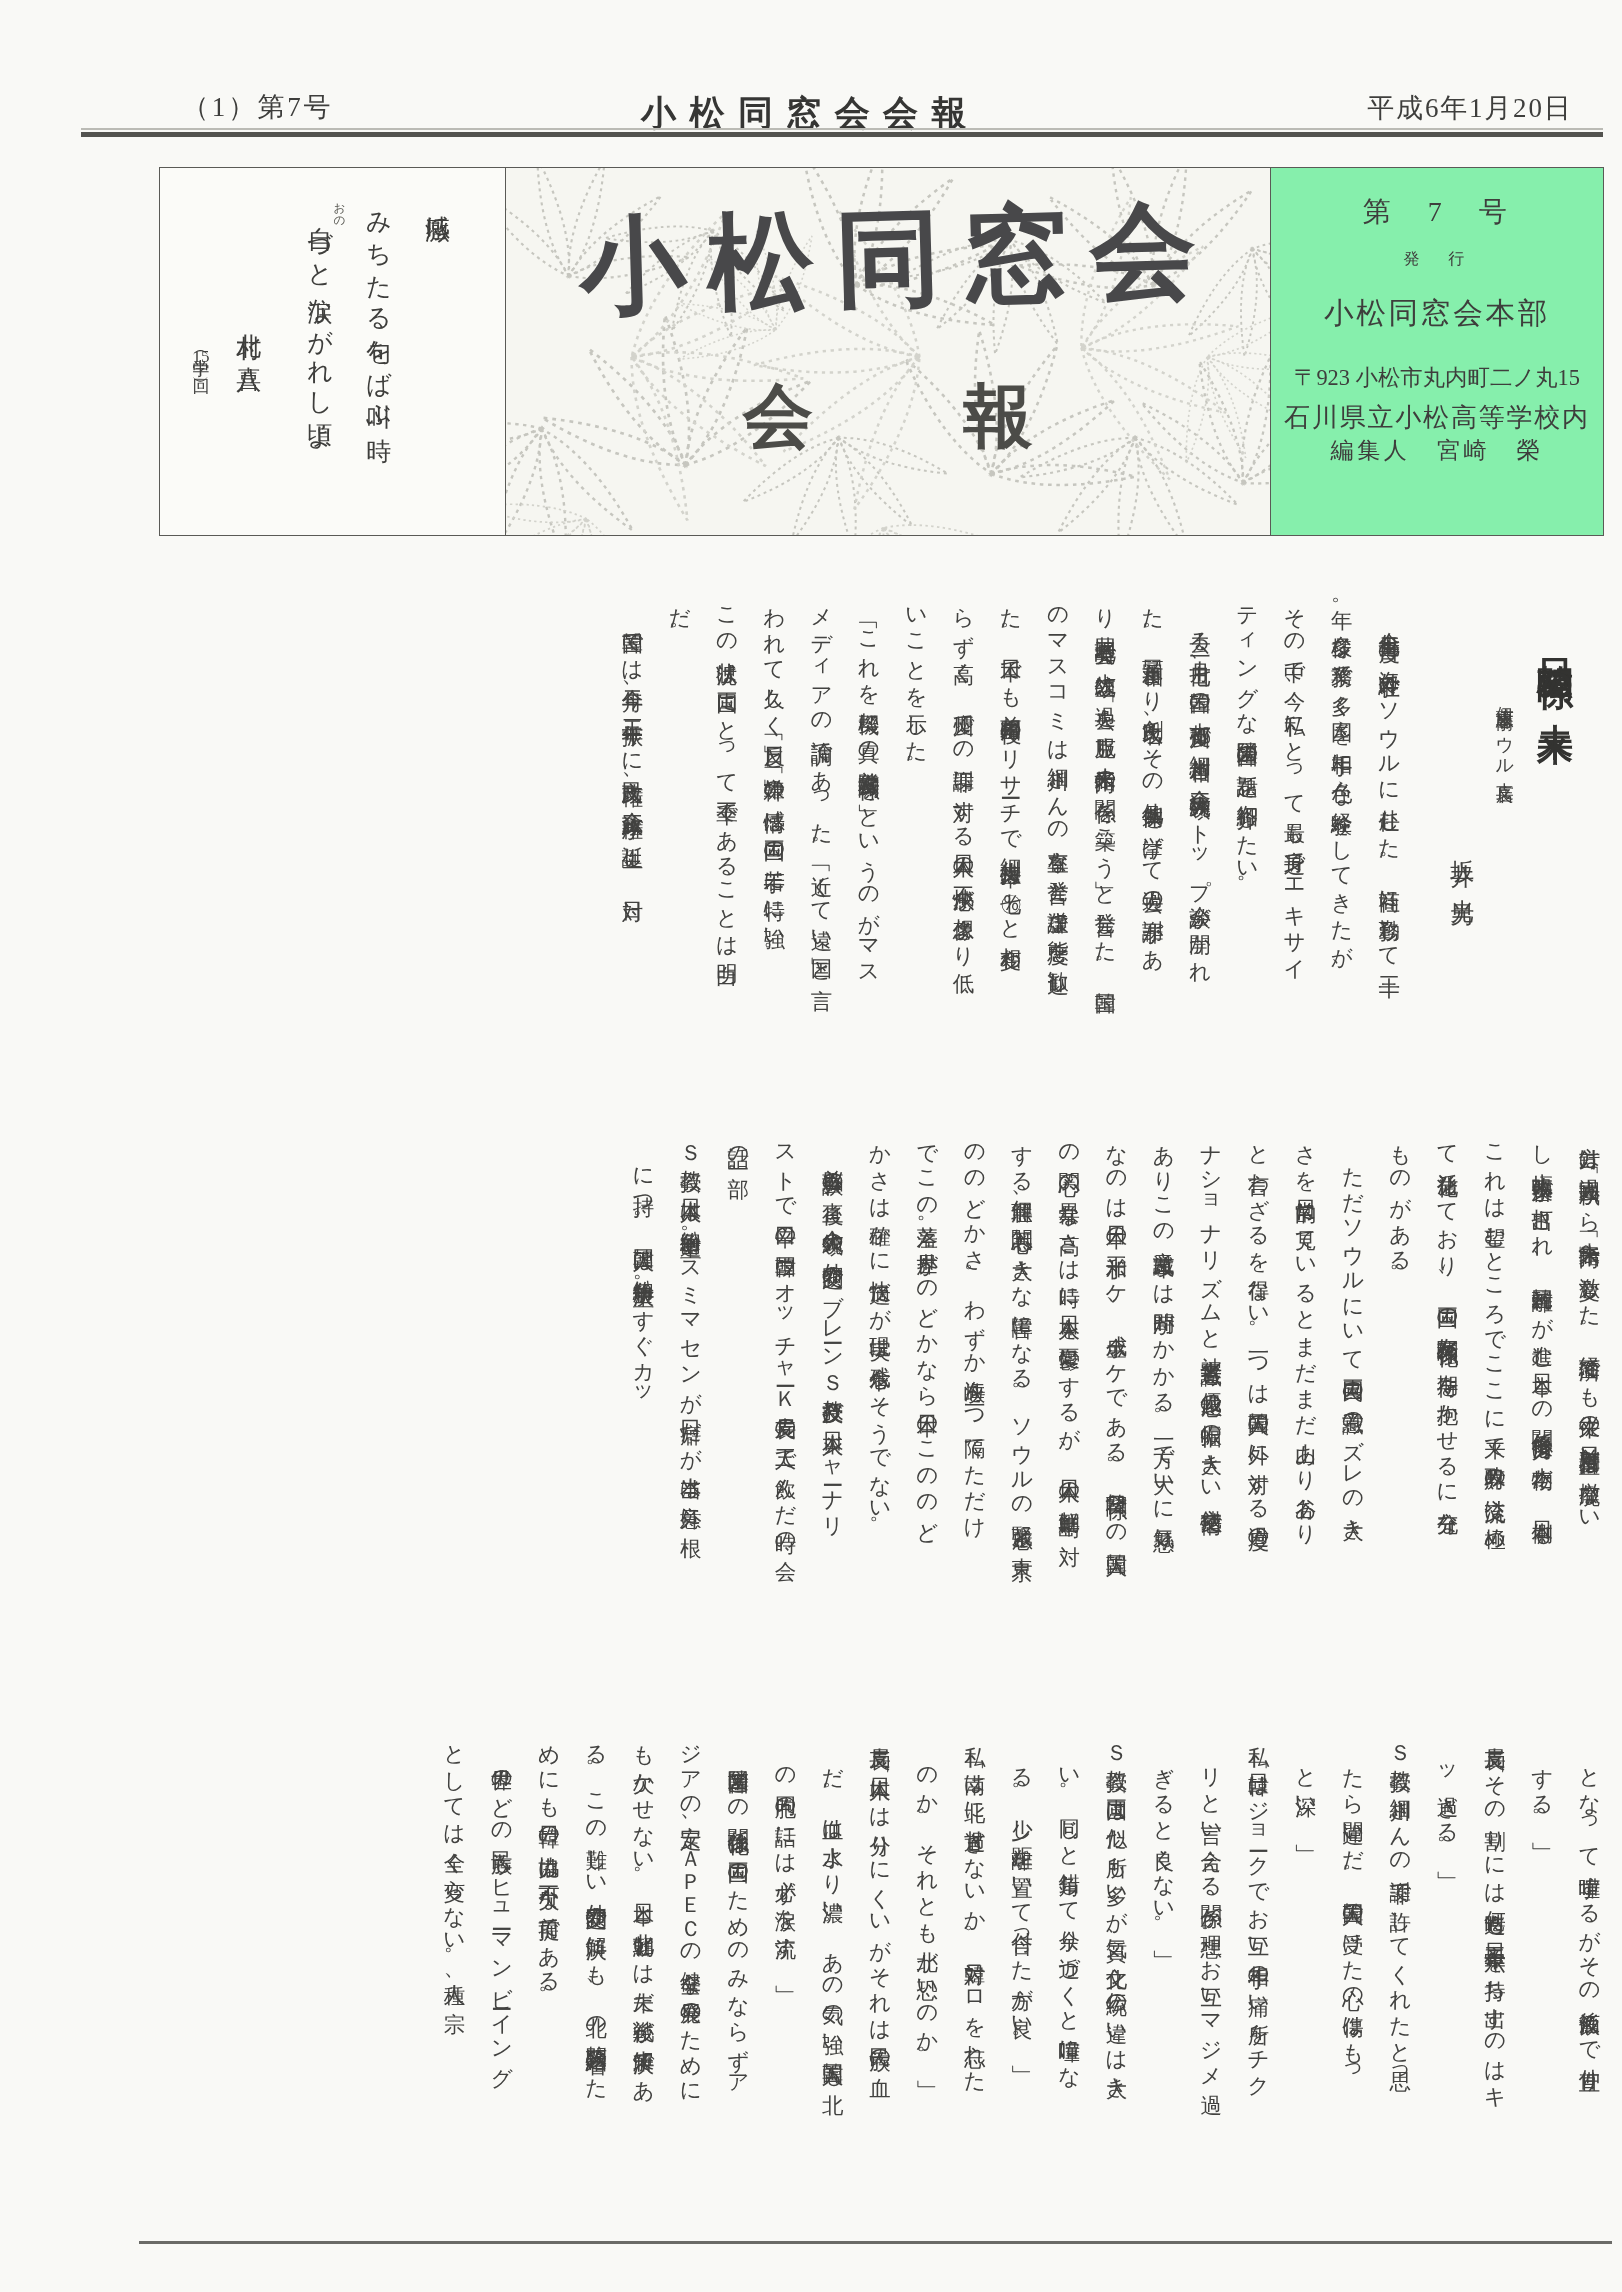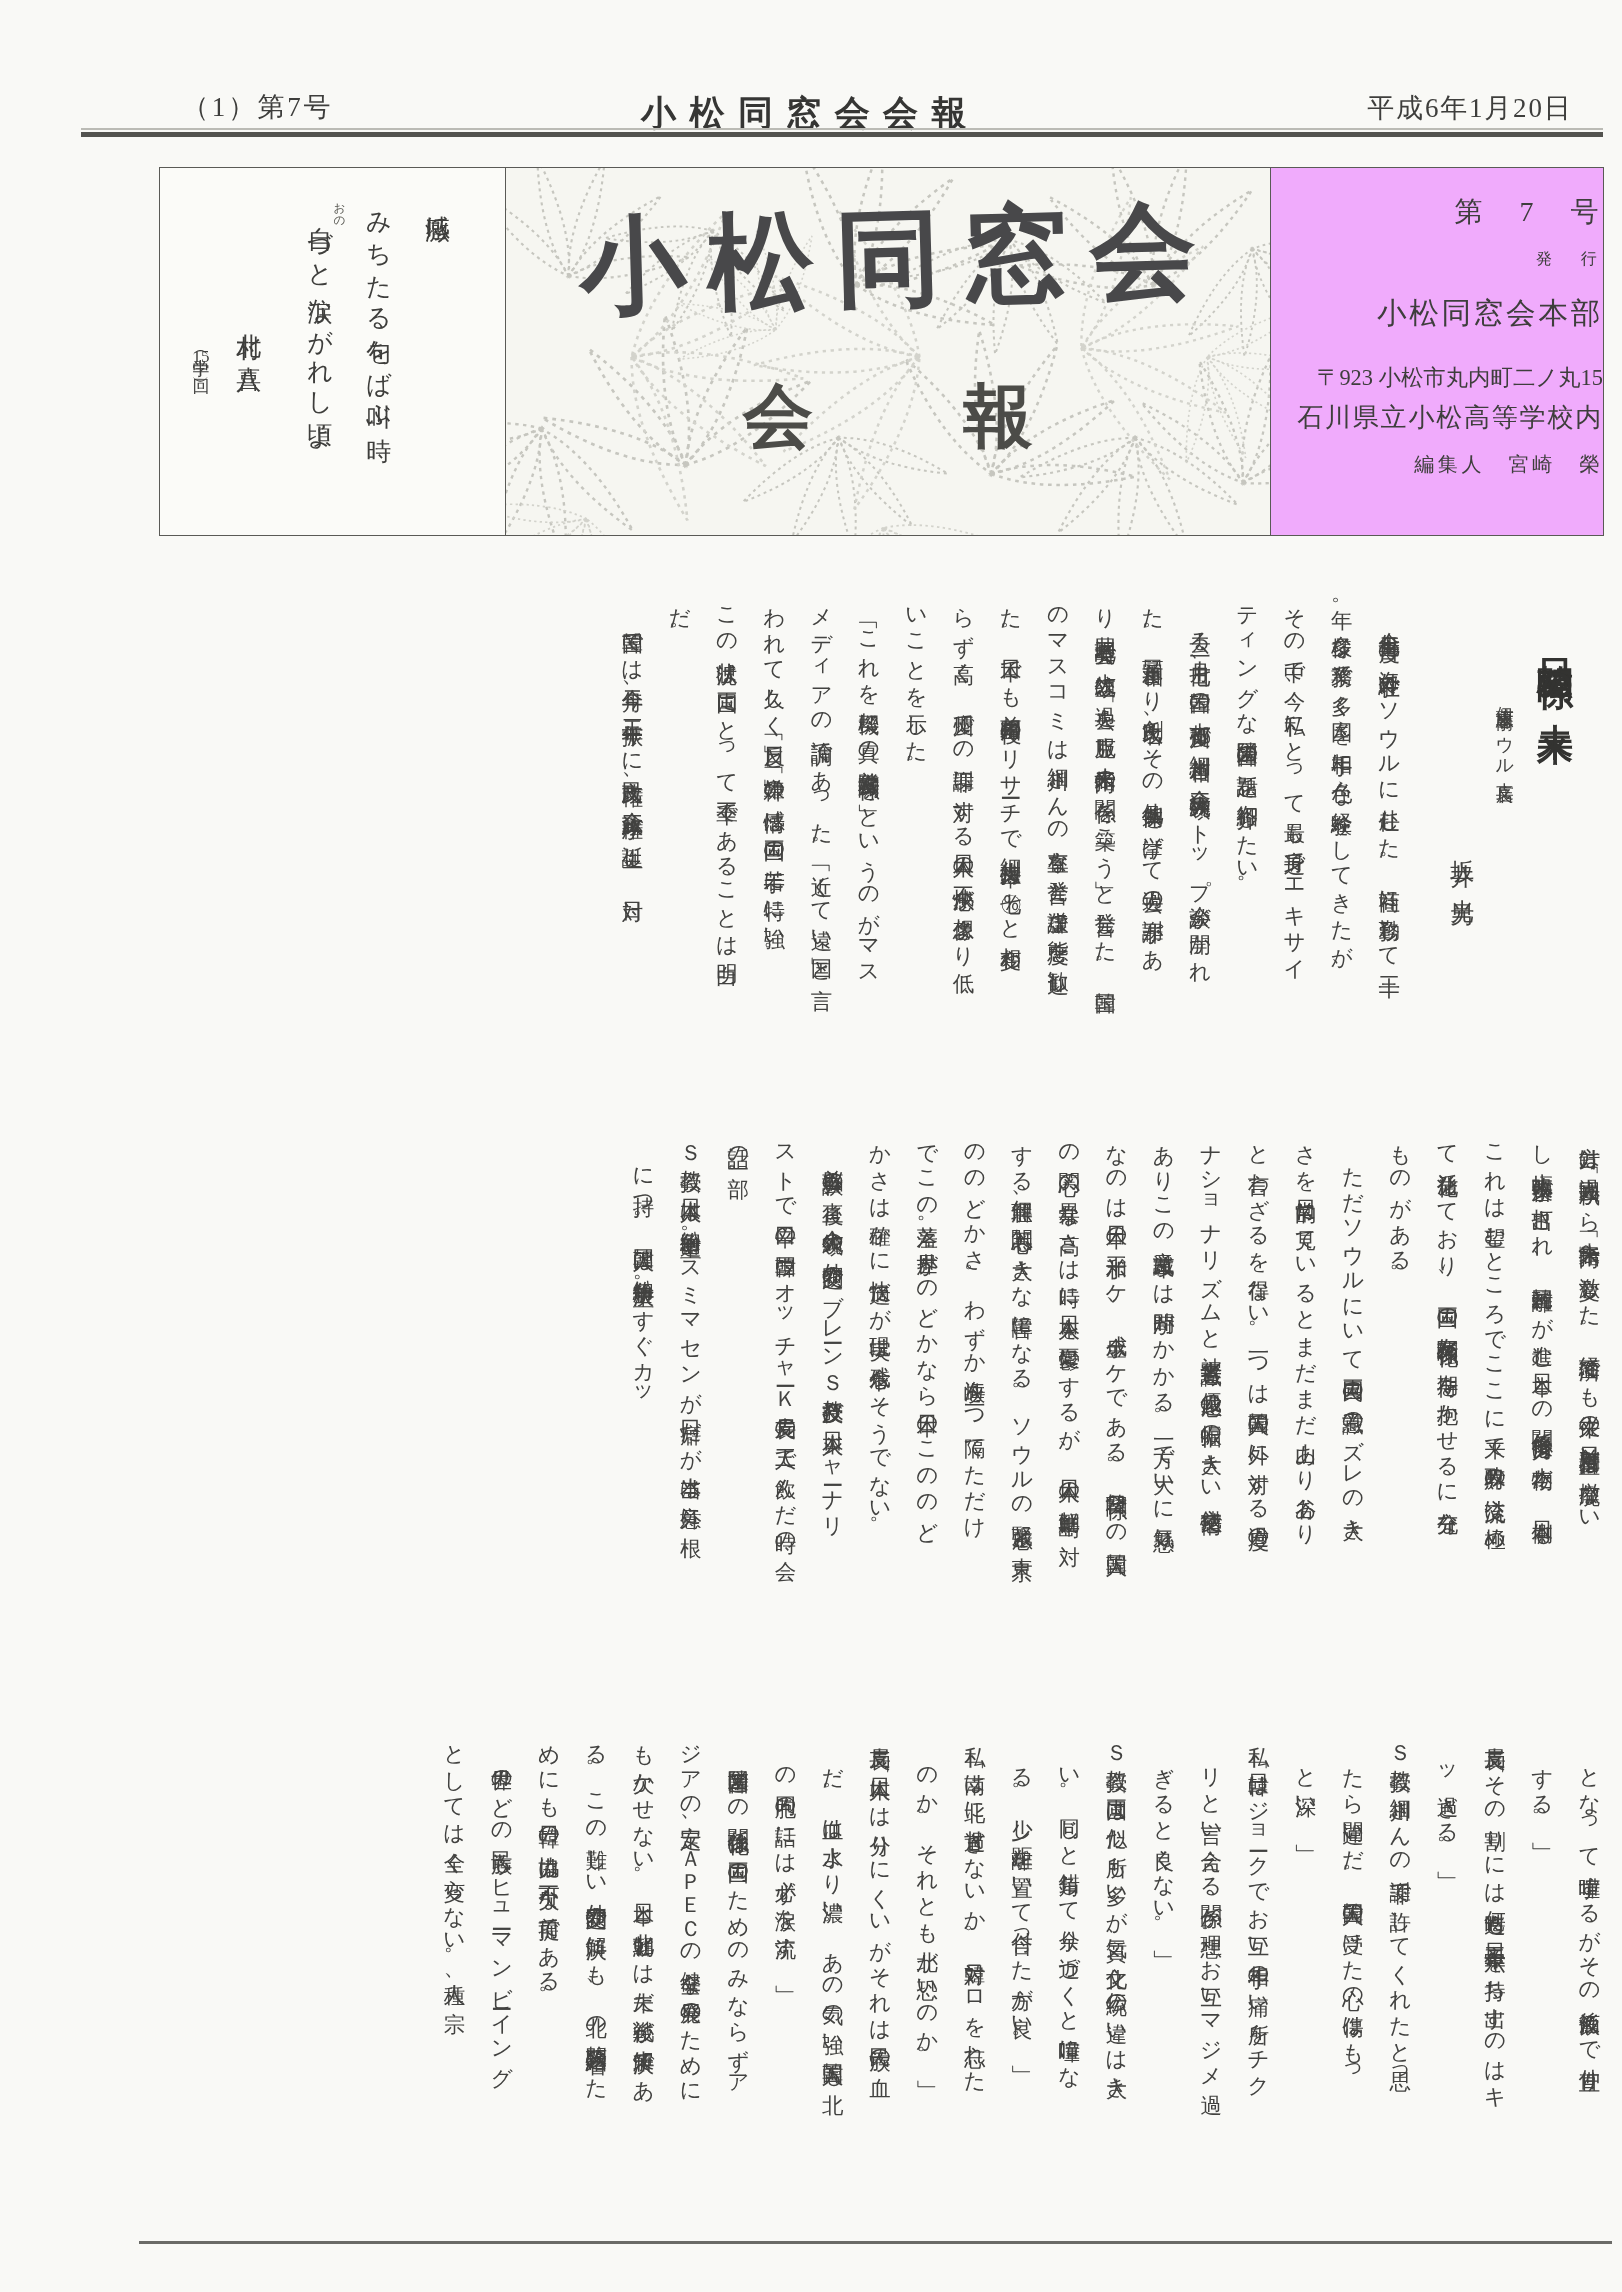--- a/index.html
+++ b/index.html
@@ -36,27 +36,27 @@
   .banner { flex:1; position:relative; overflow:hidden; background:#f6f6f1; }
   .banner svg { position:absolute; inset:0; width:100%; height:100%; }
   .leaf { fill:none; stroke:#c6c6bf; stroke-width:1.4; stroke-dasharray:2 2.6; }
   .leaf2 { fill:none; stroke:#d3d3cc; stroke-width:1.2; stroke-dasharray:1.6 2.2; }
   .callig { position:absolute; top:19.7px; left:0; right:0; text-align:center;
             font-size:106px; font-weight:700; color:#48484a; letter-spacing:21.5px; text-indent:21.5px;
             transform:rotate(-1.6deg); }
   .subt { position:absolute; top:202px; left:0; right:0; display:flex; justify-content:center; gap:150px;
           font-size:70px; font-weight:700; color:#4c4c48; }
 
-  .pub-box { width:333px; border-left:1.8px solid #5a5a56; text-align:right; padding-top:25px; background:#f0abfc; }
+  .pub-box { width:333px; border-left:1.8px solid #5a5a56; text-align:center; padding-top:25px; background:#86efac; }
   .pub-issue { font-size:28px; letter-spacing:4.5px; }
   .pub-label { font-size:16px; margin-top:18px; letter-spacing:6.3px; }
   .pub-org   { font-size:29.6px; margin-top:23px; letter-spacing:2.7px; }
   .pub-addr  { font-size:22.4px; margin-top:28px; letter-spacing:0; }
   .pub-loc   { font-size:26px; margin-top:7px; letter-spacing:1.8px; }
-  .pub-ed    { font-size:20px; margin-top:16px; letter-spacing:3.6px; }
+  .pub-ed    { font-size:23px; letter-spacing:3.6px; }
 
   
   .band { position:absolute; left:134px; writing-mode:vertical-rl;
           font-size:21.5px; letter-spacing:1.8px; line-height:2.2; color:#424240; }
   .band p { margin:0; }
   .b1 { top:593px;  width:1451px; height:392px; }
   .b2 { top:1130px; width:1478px; height:417px; }
   .b3 { top:1730px; width:1478px; height:371px; }
   .ind { text-indent:1em; }
   .cont { text-indent:0; }

